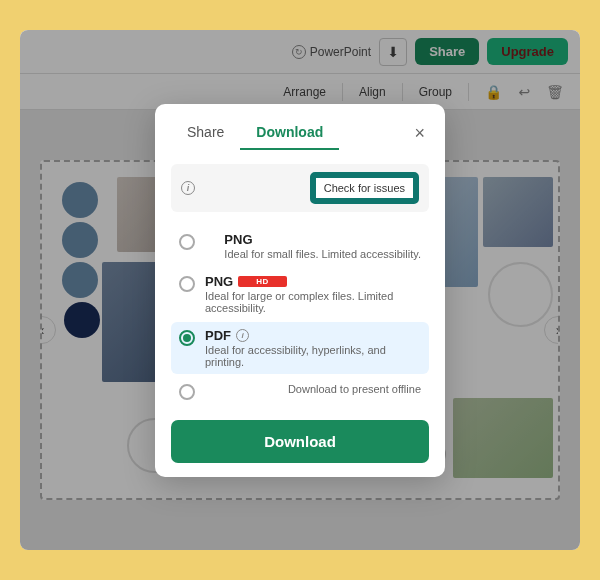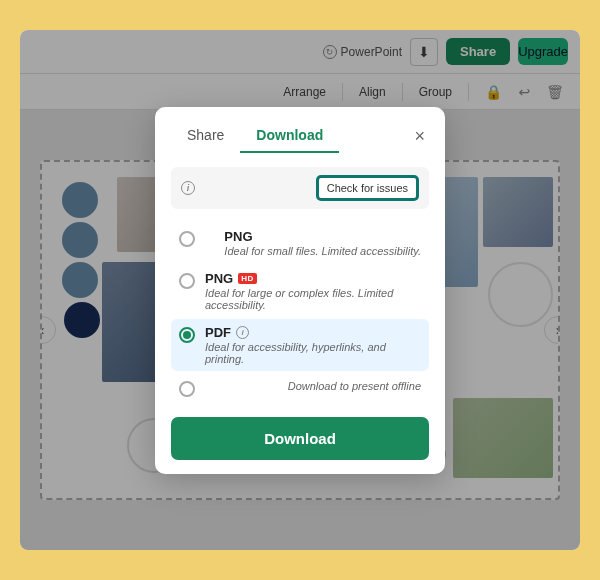--- a/index.html
+++ b/index.html
@@ -74,26 +74,26 @@
       color: #fff;
       border: none;
       border-radius: 6px;
       padding: 6px 14px;
       font-size: 13px;
       font-weight: 600;
       cursor: pointer;
     }
     .upgrade-btn {
       background: #1eb980;
-      color: #0f172a;
+      color: #7f1d1d;
       border: none;
       border-radius: 6px;
-      padding: 6px 0;
+      padding: 6px 14px;
       font-size: 13px;
-      font-weight: 400;
+      font-weight: 700;
       cursor: pointer;
     }
 
     
     .toolbar {
       height: 36px;
       background: #fff;
       display: flex;
       align-items: center;
       justify-content: flex-end;
@@ -257,21 +257,21 @@
       display: flex;
       align-items: center;
       justify-content: center;
       font-size: 9px;
       color: #888;
       font-style: italic;
       font-weight: bold;
     }
     .check-issues-btn {
       background: #fff;
-      border: 3px solid #0f766e;
+      border: 6px solid #0f766e;
       border-radius: 5px;
       padding: 4px 8px;
       font-size: 11px;
       color: #333;
       cursor: pointer;
       white-space: nowrap;
     }
 
     
     .format-label {
@@ -322,29 +322,28 @@
       font-weight: 600;
       color: #222;
       display: flex;
       align-items: center;
       gap: 5px;
     }
     .format-desc {
       font-size: 11px;
       color: #666;
       margin-top: 1px;
-      font-style: italic;
     }
 
     .hd-badge {
       background: #e8302a;
       color: #fff;
       font-size: 8px;
       font-weight: bold;
-      padding: 1px 3px;
+      padding: 1px 18px;
       border-radius: 2px;
       letter-spacing: 0.5px;
     }
 
     .info-icon-inline {
       width: 13px;
       height: 13px;
       border: 1.5px solid #888;
       border-radius: 50%;
       display: inline-flex;

